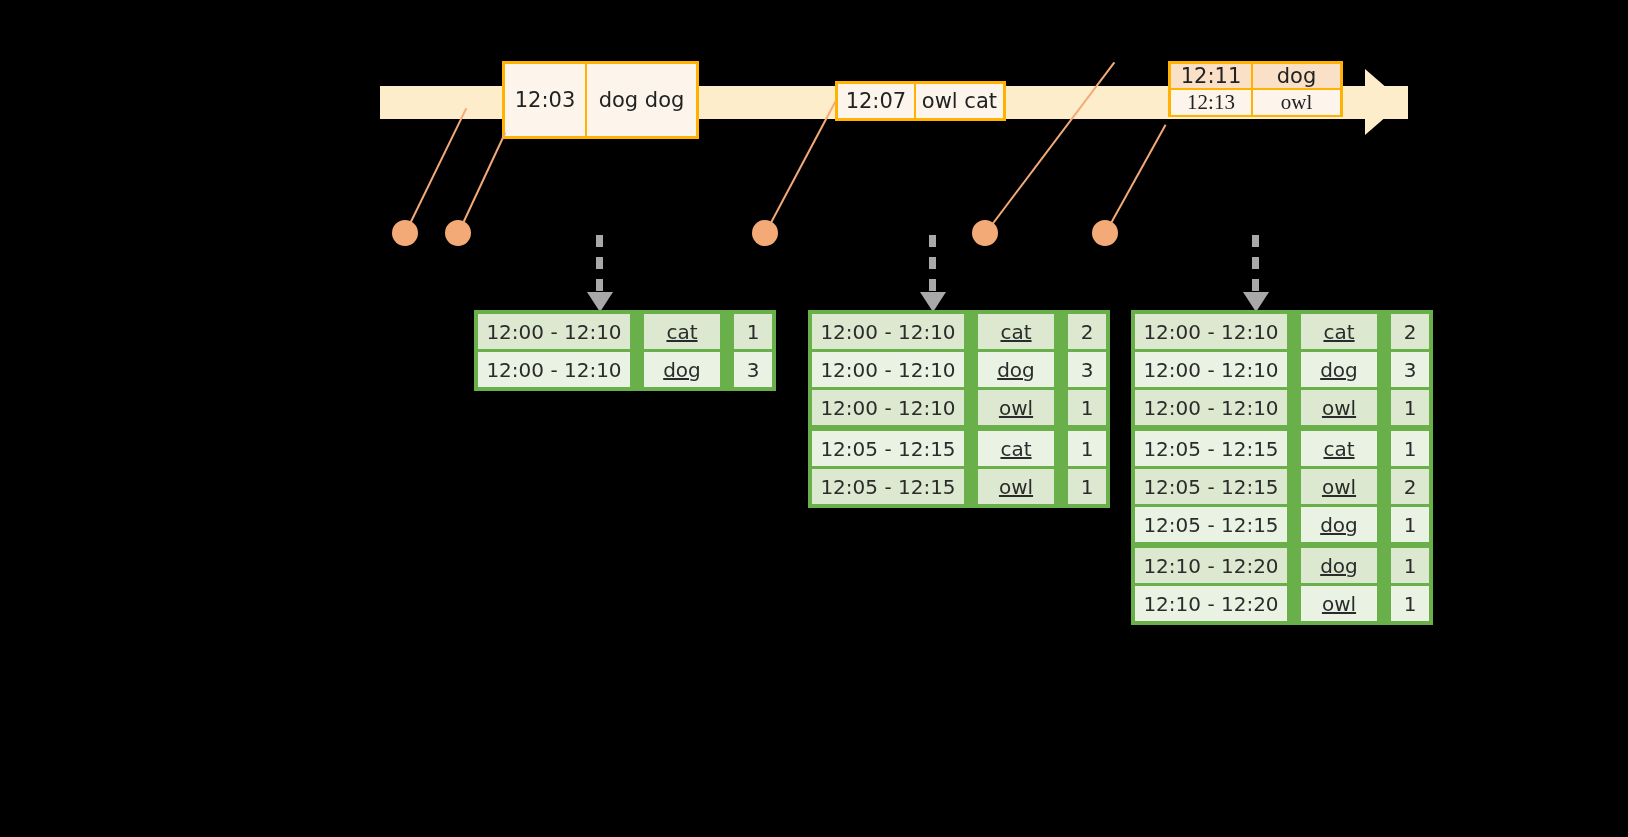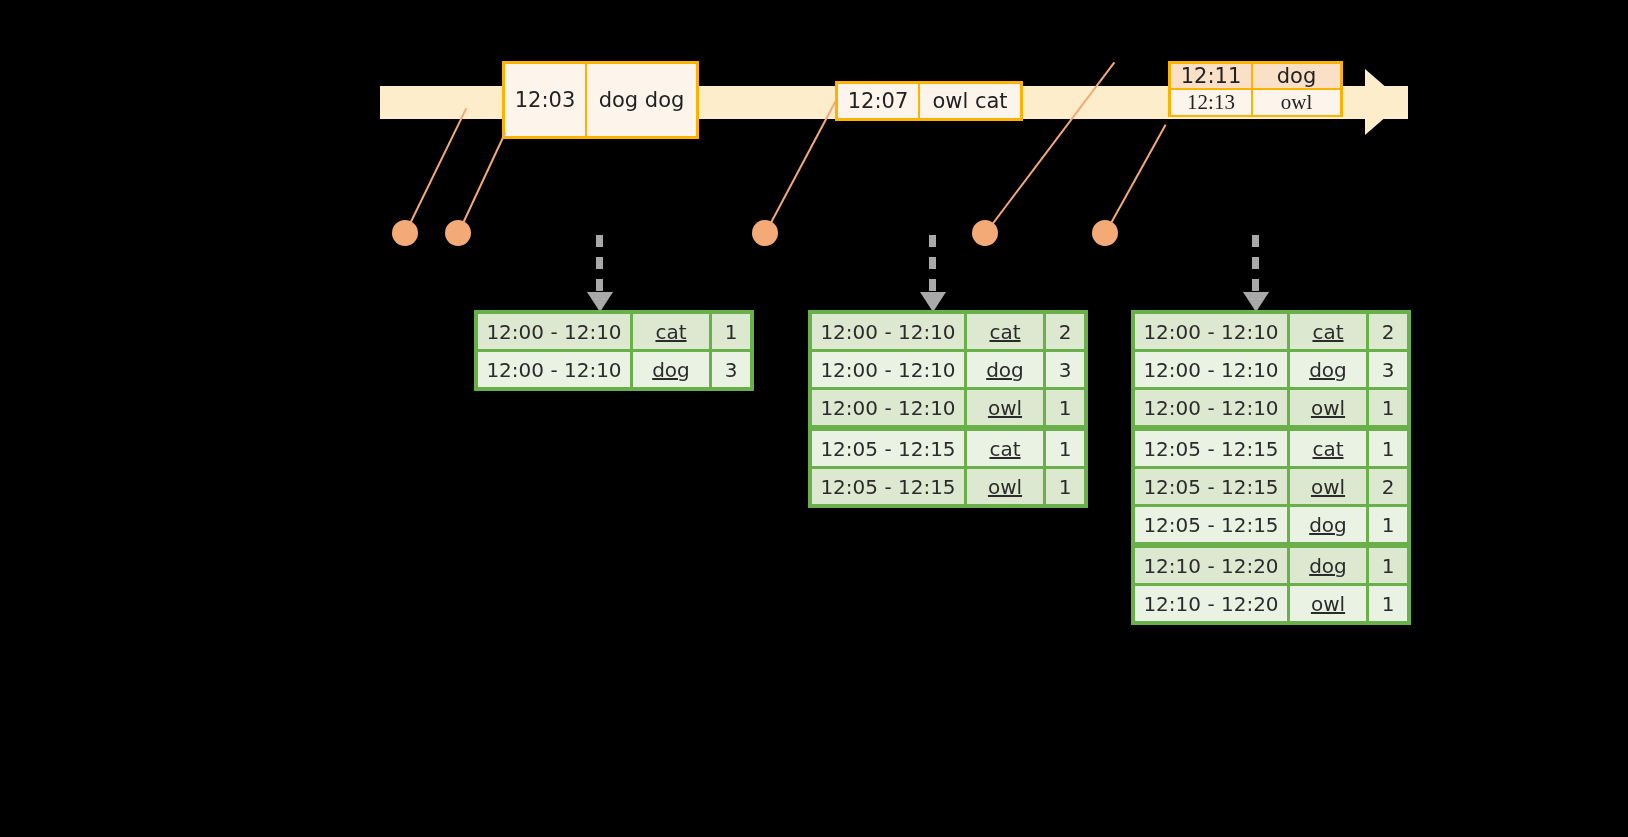--- a/index.html
+++ b/index.html
@@ -34,21 +34,21 @@
   
   .darrow{position:absolute;width:7px;background:
       repeating-linear-gradient(to bottom,#a9a9a9 0 12px,transparent 12px 22px);}
   .dhead{position:absolute;width:0;height:0;
       border-left:13px solid transparent;border-right:13px solid transparent;
       border-top:20px solid #a9a9a9;}
 
   
   .rtable{position:absolute;border:4px solid #6ab04a;box-sizing:border-box;
       background:#6ab04a;display:flex;flex-direction:column;gap:3px;padding:0;}
-  .rrow{display:flex;gap:3px;box-sizing:border-box;text-align:center;}
+  .rrow{display:flex;gap:14px;box-sizing:border-box;text-align:center;}
   .rrow.grpend{margin-bottom:3px;}
   .rcell{display:flex;align-items:center;justify-content:center;
       font-size:20px;color:#2b2b2b;box-sizing:border-box;white-space:nowrap;
       height:35px;}
   .rrow.even .rcell{background:#dce9d0;}
   .rrow.odd  .rcell{background:#eaf2e4;}
   .rcell.win{width:152px;}
   .rcell.key{width:76px;text-decoration:underline;}
   .rcell.cnt{width:38px;}
 </style>
@@ -60,21 +60,21 @@
   <div class="tl-bar" style="left:380px;top:86px;width:1028px;height:33px;"></div>
   <div class="tl-arrowhead" style="left:1365px;top:69px;"></div>
 
   <div class="evt-box" style="left:502px;top:61px;width:197px;height:78px;">
     <div class="evt-row">
       <div class="evt-cell time">12:03</div>
       <div class="evt-cell payload">dog dog</div>
     </div>
   </div>
 
-  <div class="evt-box" style="left:835px;top:81px;width:188px;height:40px;">
+  <div class="evt-box" style="left:835px;top:81px;width:171px;height:40px;">
     <div class="evt-row">
       <div class="evt-cell time">12:07</div>
       <div class="evt-cell payload">owl cat</div>
     </div>
   </div>
 
   <div class="evt-box" style="left:1168px;top:61px;width:175px;height:56px;">
     <div class="evt-row shade">
       <div class="evt-cell time">12:11</div>
       <div class="evt-cell payload">dog</div>

